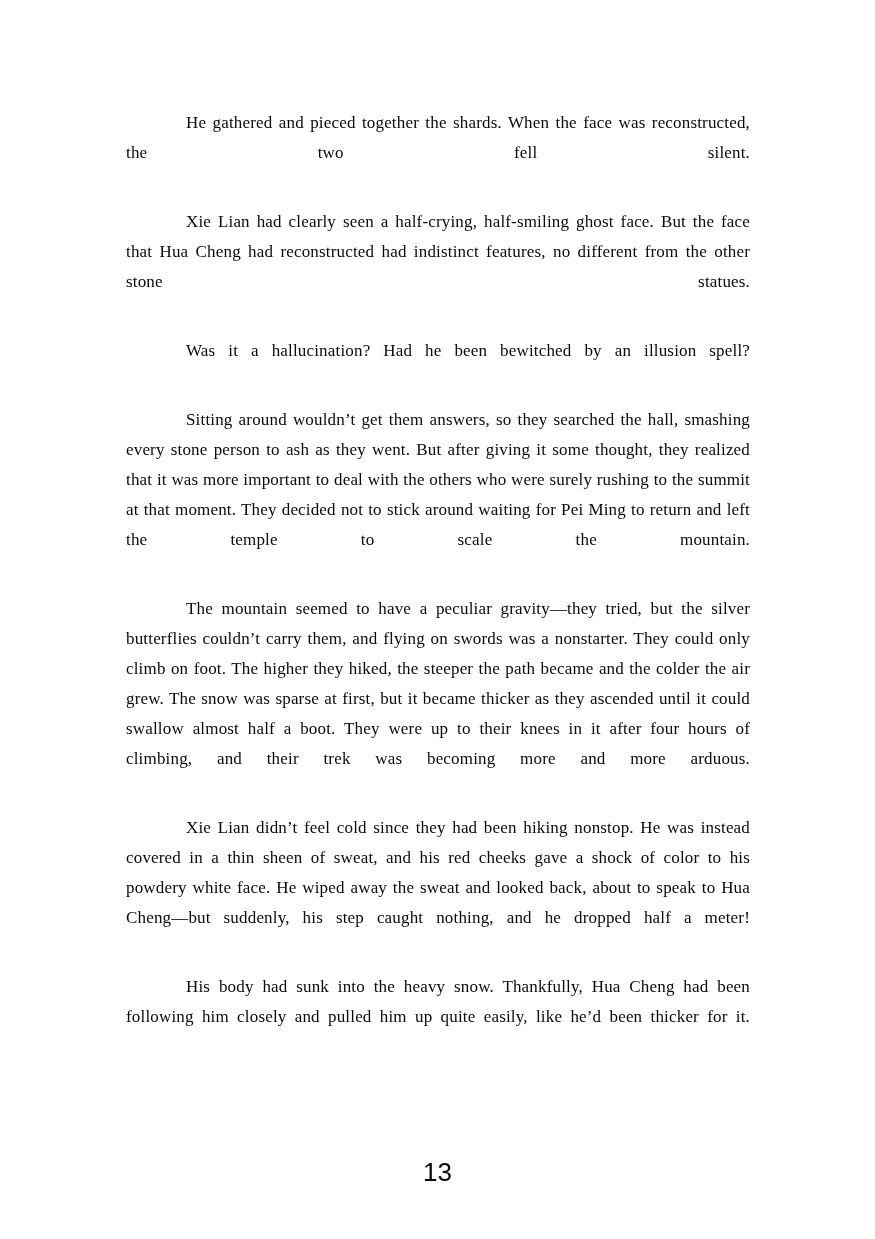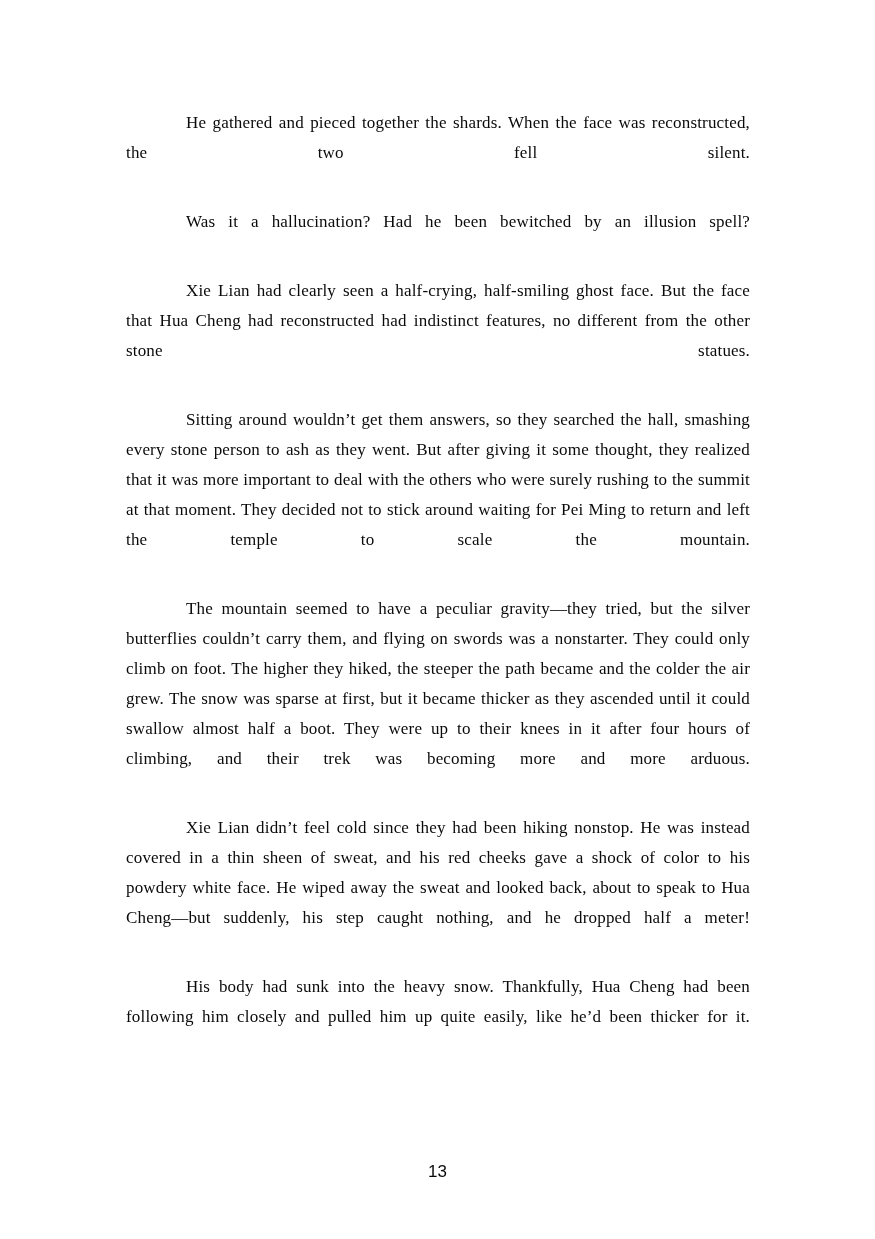--- a/index.html
+++ b/index.html
@@ -52,34 +52,34 @@
     display: inline-block;
     width: 100%;
   }
   .page-number {
     position: absolute;
     left: 0;
     top: 1160px;
     width: 875px;
     text-align: center;
     font-family: "Liberation Sans", "DejaVu Sans", sans-serif;
-    font-size: 17px;
+    font-size: 26px;
     line-height: 24px;
     color: #0a0a0a;
   }
 </style>
 </head>
 <body>
 
 <div class="page">
 
   <div class="text-block">
     <p class="para">He gathered and pieced together the shards. When the face was reconstructed, the two fell silent.</p>
+    <p class="para">Xie Lian had clearly seen a half-crying, half-smiling ghost face. But the face that Hua Cheng had reconstructed had indistinct features, no different from the other stone statues.</p>
     <p class="para">Was it a hallucination? Had he been bewitched by an illusion spell?</p>
-    <p class="para">Xie Lian had clearly seen a half-crying, half-smiling ghost face. But the face that Hua Cheng had reconstructed had indistinct features, no different from the other stone statues.</p>
     <p class="para">Sitting around wouldn’t get them answers, so they searched the hall, smashing every stone person to ash as they went. But after giving it some thought, they realized that it was more important to deal with the others who were surely rushing to the summit at that moment. They decided not to stick around waiting for Pei Ming to return and left the temple to scale the mountain.</p>
     <p class="para">The mountain seemed to have a peculiar gravity—they tried, but the silver butterflies couldn’t carry them, and flying on swords was a nonstarter. They could only climb on foot. The higher they hiked, the steeper the path became and the colder the air grew. The snow was sparse at first, but it became thicker as they ascended until it could swallow almost half a boot. They were up to their knees in it after four hours of climbing, and their trek was becoming more and more arduous.</p>
     <p class="para">Xie Lian didn’t feel cold since they had been hiking nonstop. He was instead covered in a thin sheen of sweat, and his red cheeks gave a shock of color to his powdery white face. He wiped away the sweat and looked back, about to speak to Hua Cheng—but suddenly, his step caught nothing, and he dropped half a meter!</p>
     <p class="para">His body had sunk into the heavy snow. Thankfully, Hua Cheng had been following him closely and pulled him up quite easily, like he’d been thicker for it.</p>
   </div>
 
   <div class="page-number">13</div>
 
 </div>
 

